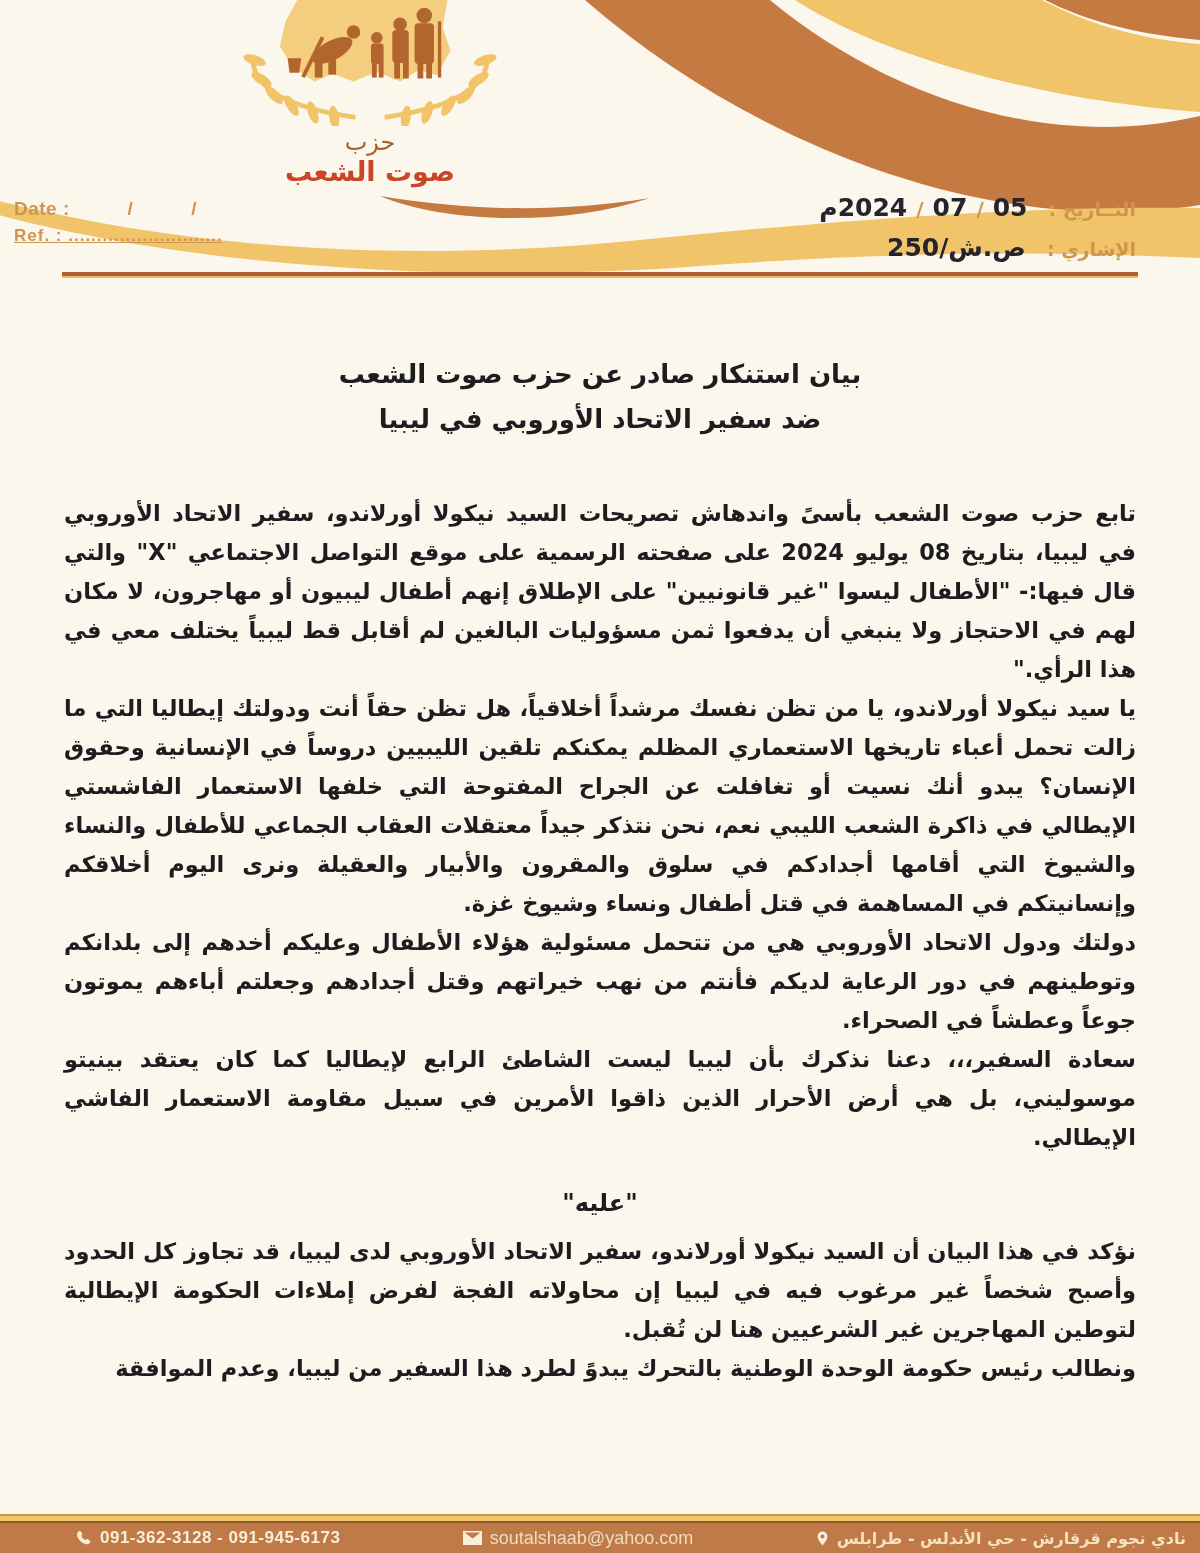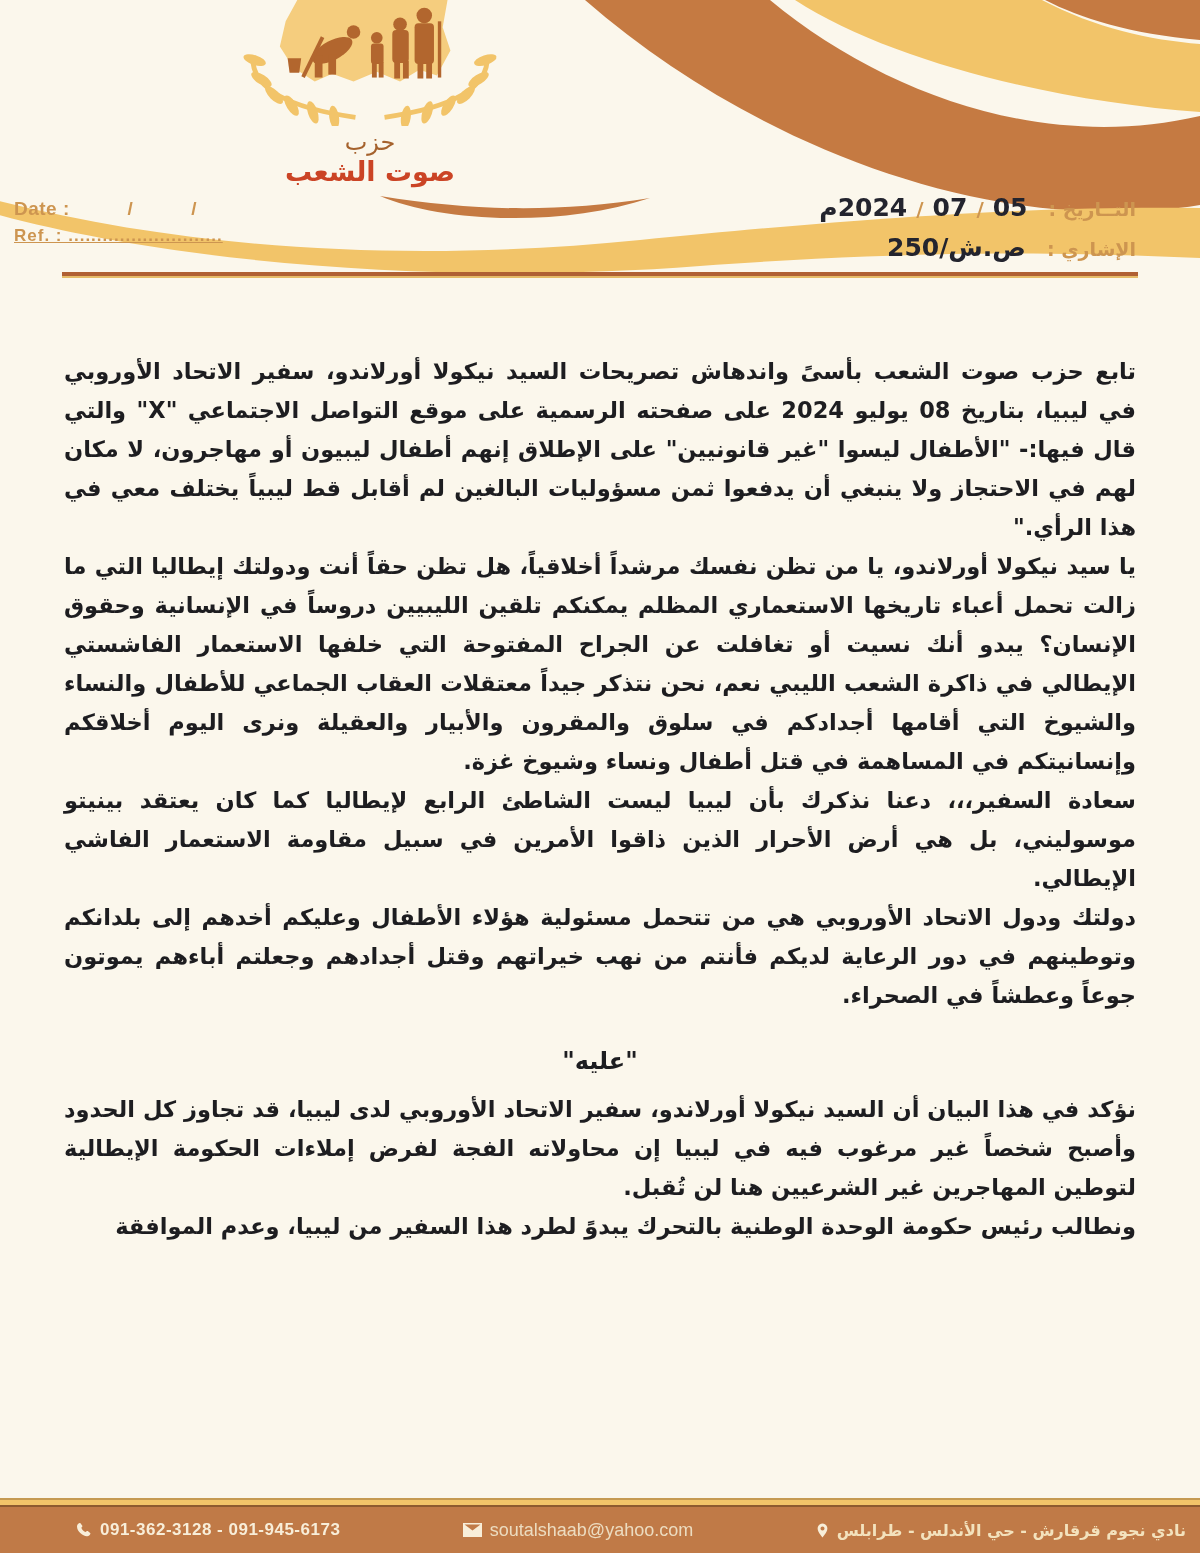--- a/index.html
+++ b/index.html
@@ -47,21 +47,21 @@
   .doc-title{text-align:center;font-size:26px;font-weight:bold;line-height:45px;margin-bottom:52px;}
   .doc p{font-size:22.5px;font-weight:bold;line-height:39px;text-align:justify;}
   .lead{font-weight:bold;}
   .sec-heading{text-align:center;font-size:24px;font-weight:bold;margin:27px 0 9px 0;line-height:39px;}
   
   .footer-title{position:absolute;top:1532px;left:0;width:100%;text-align:center;
     font-family:"Liberation Sans","DejaVu Sans",sans-serif;font-weight:bold;
     font-size:56px;letter-spacing:1px;color:var(--footer-gold);}
   .bottom{position:absolute;left:0;bottom:0;width:100%;}
   .stripe{height:9px;background:var(--gold);border-top:2px solid #c59a52;border-bottom:2px solid #8d5a2f;}
-  .bar{height:46px;background:var(--bar);display:flex;align-items:center;
+  .bar{height:30px;background:var(--bar);display:flex;align-items:center;
     justify-content:space-between;padding:0 14px 0 76px;}
   .contact{display:flex;align-items:center;gap:8px;white-space:nowrap;}
   .contact .ic{display:block;flex:0 0 auto;}
   .ic path,.ic rect{fill:var(--cream);}
   .phone-txt{font-family:"Liberation Sans","DejaVu Sans",sans-serif;font-weight:bold;
     font-size:17px;color:var(--cream);letter-spacing:.5px;}
   .email-txt{font-family:"Liberation Sans","DejaVu Sans",sans-serif;font-size:18px;color:var(--email);}
   .addr-txt{direction:rtl;font-size:16px;font-weight:bold;color:#f3e2bd;}
 </style>
 </head>
@@ -140,24 +140,28 @@
     <span class="ar-val">2024م</span>
   </div>
   <div class="ar-line ar-ref">
     <span class="ar-label">الإشاري :</span>
     <span class="ar-val">ص.ش/250</span>
   </div>
 
   <div class="rule"></div>
 
   <div class="doc">
+    <div class="doc-title">
+      <div>بيان استنكار صادر عن حزب صوت الشعب</div>
+      <div>ضد سفير الاتحاد الأوروبي في ليبيا</div>
+    </div>
     <p>تابع حزب صوت الشعب بأسىً واندهاش تصريحات السيد نيكولا أورلاندو، سفير الاتحاد الأوروبي في ليبيا، بتاريخ 08 يوليو 2024 على صفحته الرسمية على موقع التواصل الاجتماعي "X" والتي قال فيها:- "الأطفال ليسوا "غير قانونيين" على الإطلاق إنهم أطفال ليبيون أو مهاجرون، لا مكان لهم في الاحتجاز ولا ينبغي أن يدفعوا ثمن مسؤوليات البالغين لم أقابل قط ليبياً يختلف معي في هذا الرأي."</p>
     <p>يا سيد نيكولا أورلاندو، يا من تظن نفسك مرشداً أخلاقياً، هل تظن حقاً أنت ودولتك إيطاليا التي ما زالت تحمل أعباء تاريخها الاستعماري المظلم يمكنكم تلقين الليبيين دروساً في الإنسانية وحقوق الإنسان؟ يبدو أنك نسيت أو تغافلت عن الجراح المفتوحة التي خلفها الاستعمار الفاشستي الإيطالي في ذاكرة الشعب الليبي نعم، نحن نتذكر جيداً معتقلات العقاب الجماعي للأطفال والنساء والشيوخ التي أقامها أجدادكم في سلوق والمقرون والأبيار والعقيلة ونرى اليوم أخلاقكم وإنسانيتكم في المساهمة في قتل أطفال ونساء وشيوخ غزة.</p>
+    <p>دولتك ودول الاتحاد الأوروبي هي من تتحمل مسئولية هؤلاء الأطفال وعليكم أخدهم إلى بلدانكم وتوطينهم في دور الرعاية لديكم فأنتم من نهب خيراتهم وقتل أجدادهم وجعلتم أباءهم يموتون جوعاً وعطشاً في الصحراء.</p>
     <p><span class="lead">سعادة السفير،،،</span><span> دعنا نذكرك بأن ليبيا ليست الشاطئ الرابع لإيطاليا كما كان يعتقد بينيتو موسوليني، بل هي أرض الأحرار الذين ذاقوا الأمرين في سبيل مقاومة الاستعمار الفاشي الإيطالي.</span></p>
-    <p>دولتك ودول الاتحاد الأوروبي هي من تتحمل مسئولية هؤلاء الأطفال وعليكم أخدهم إلى بلدانكم وتوطينهم في دور الرعاية لديكم فأنتم من نهب خيراتهم وقتل أجدادهم وجعلتم أباءهم يموتون جوعاً وعطشاً في الصحراء.</p>
     <div class="sec-heading">"عليه"</div>
     <p>نؤكد في هذا البيان أن السيد نيكولا أورلاندو، سفير الاتحاد الأوروبي لدى ليبيا، قد تجاوز كل الحدود وأصبح شخصاً غير مرغوب فيه في ليبيا إن محاولاته الفجة لفرض إملاءات الحكومة الإيطالية لتوطين المهاجرين غير الشرعيين هنا لن تُقبل.</p>
     <p>ونطالب رئيس حكومة الوحدة الوطنية بالتحرك يبدوً لطرد هذا السفير من ليبيا، وعدم الموافقة</p>
   </div>
 
   <div class="footer-title">Sout Al Shaab Party</div>
 
   <div class="bottom">
     <div class="stripe"></div>
     <div class="bar">

